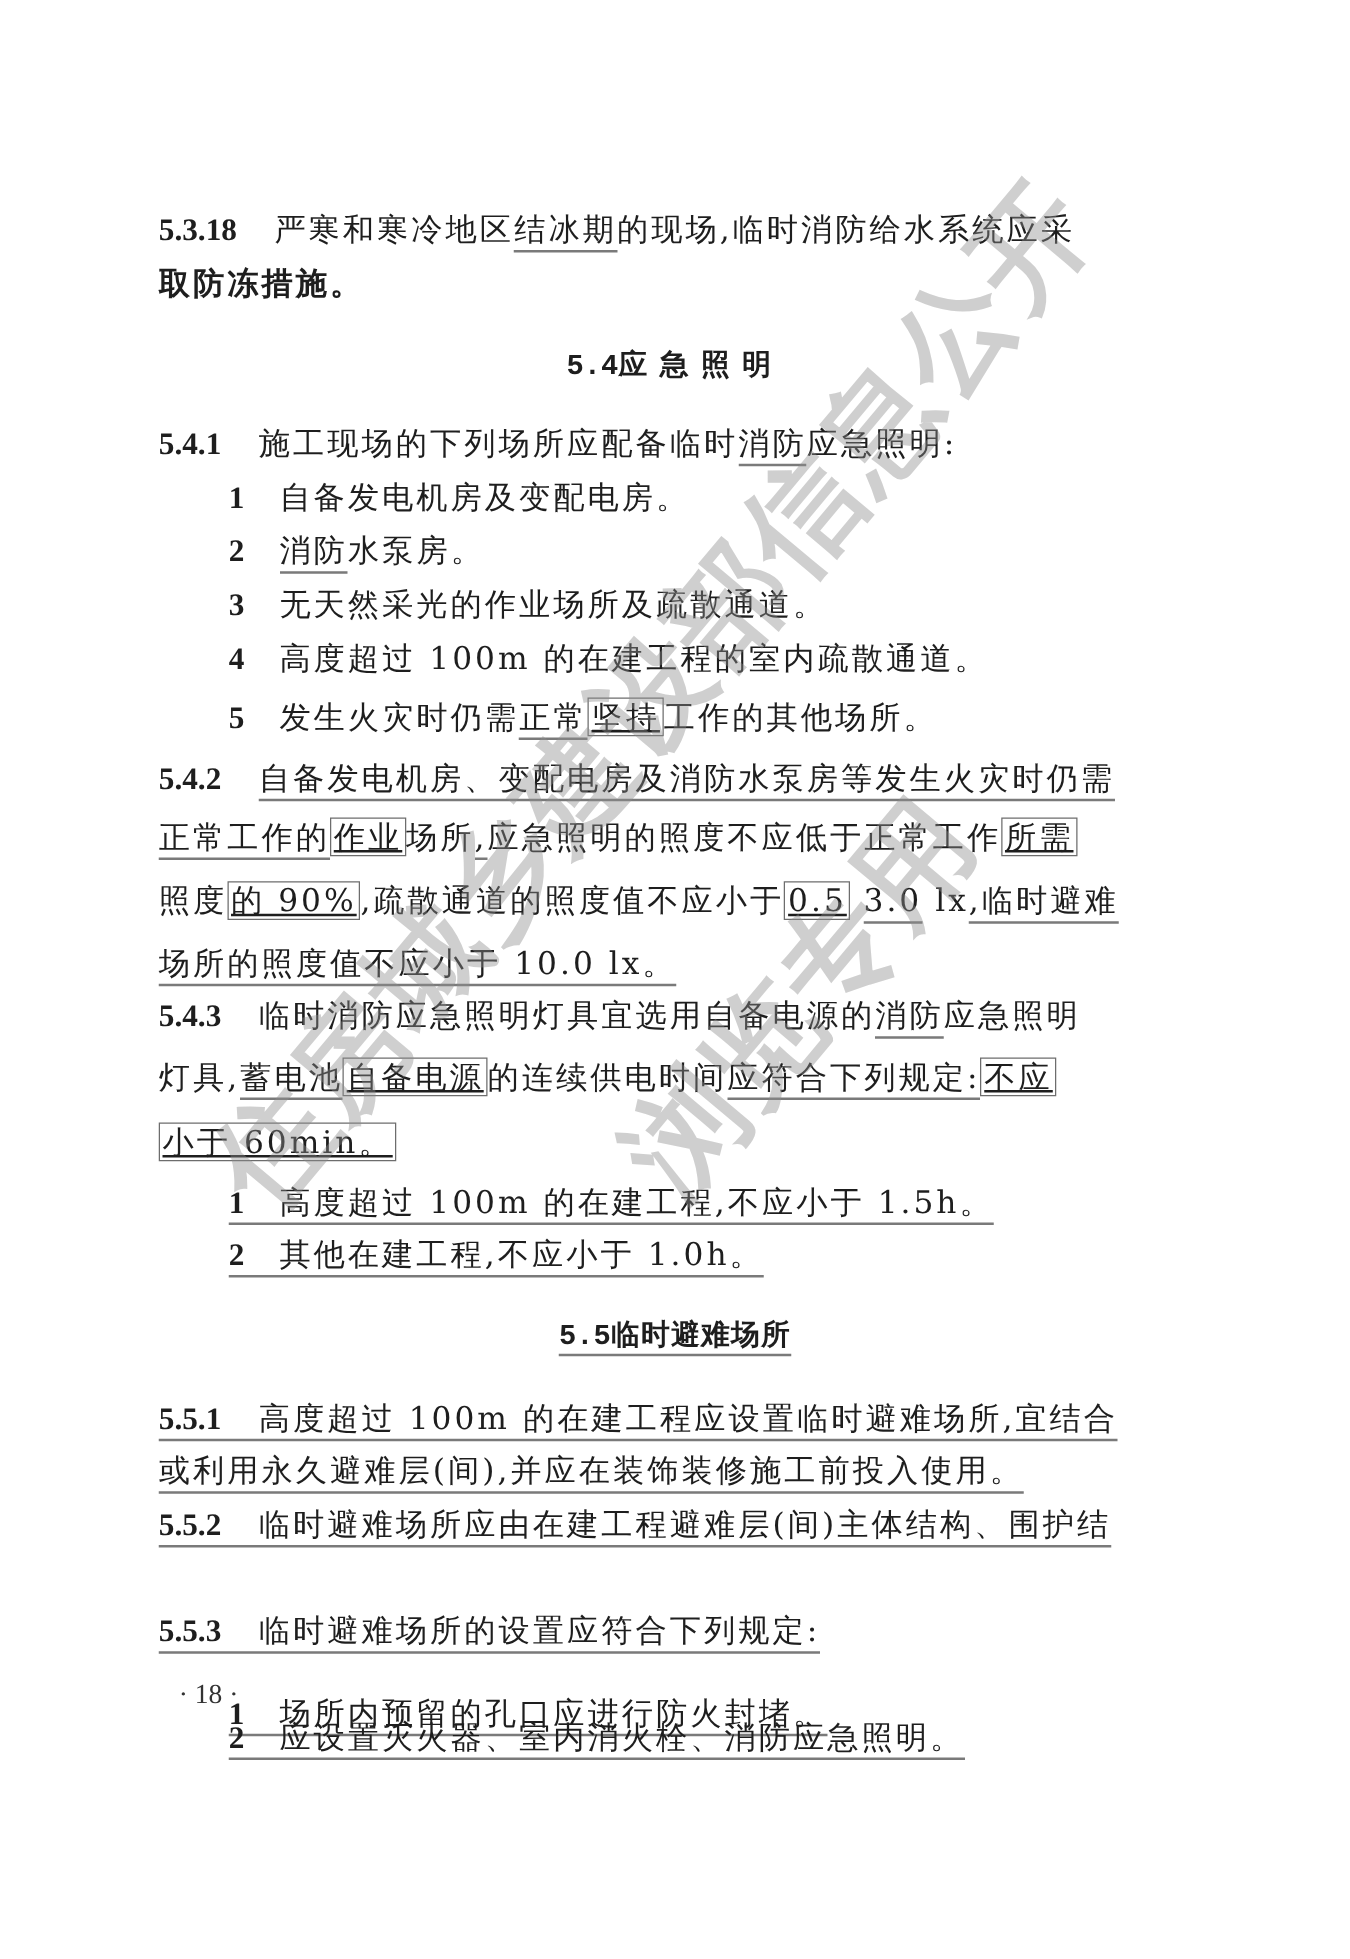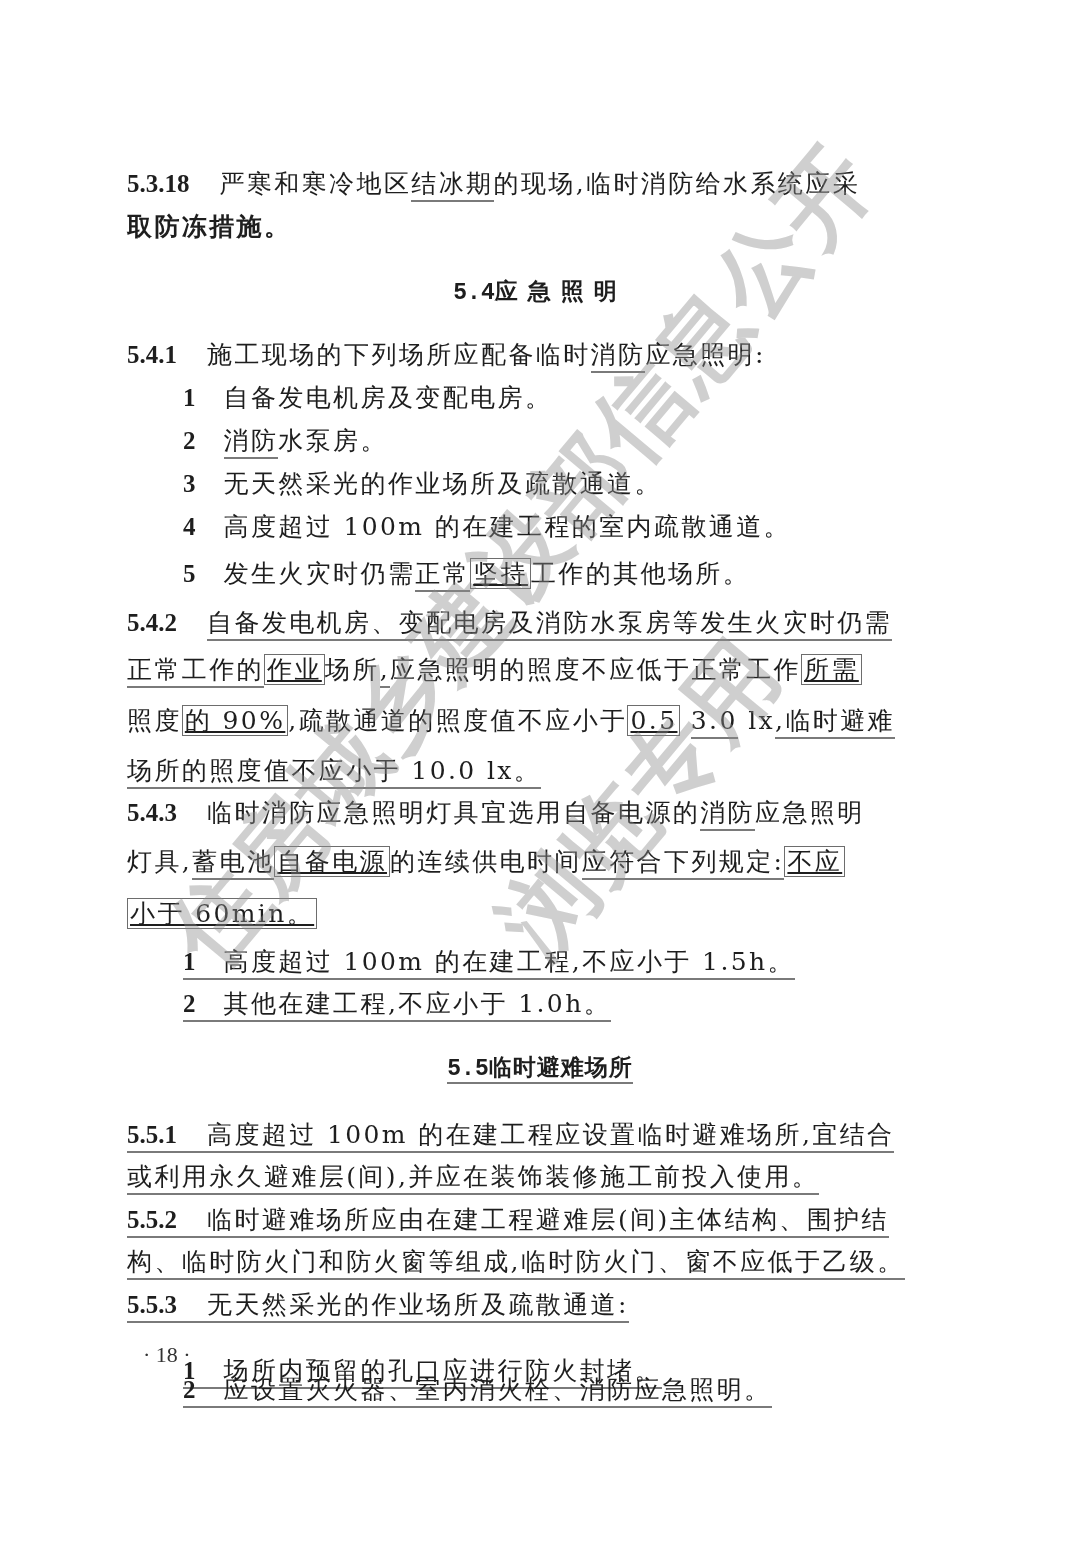--- a/index.html
+++ b/index.html
@@ -119,26 +119,23 @@
   <div class="line" style="top:1118px;">
     <span class="u"><span class="num">5.5.1</span><span>高度超过 100m 的在建工程应设置临时避难场所,宜结合</span></span>
   </div>
   <div class="line" style="top:1160px;">
     <span class="u">或利用永久避难层(间),并应在装饰装修施工前投入使用。</span>
   </div>
 
   <div class="line" style="top:1203px;">
     <span class="u"><span class="num">5.5.2</span><span>临时避难场所应由在建工程避难层(间)主体结构、围护结</span></span>
   </div>
-  <div class="line" style="top:1245px;">
-    <span class="u">构、临时防火门和防火窗等组成,临时防火门、窗不应低于乙级。</span>
-  </div>
 
   <div class="line" style="top:1288px;">
-    <span class="u"><span class="num">5.5.3</span><span>无天然采光的作业场所及疏散通道:</span></span>
+    <span class="u"><span class="num">5.5.3</span><span>临时避难场所的设置应符合下列规定:</span></span>
   </div>
   <div class="line indent" style="top:1330px;margin-top:24px;">
     <span class="u"><span class="item-num">1</span><span>场所内预留的孔口应进行防火封堵。</span></span>
   </div>
   <div class="line indent" style="top:1373px;">
     <span class="u"><span class="item-num">2</span><span>应设置灭火器、室内消火栓、消防应急照明。</span></span>
   </div>
 
   <div class="pageno">· 18 ·</div>
 

